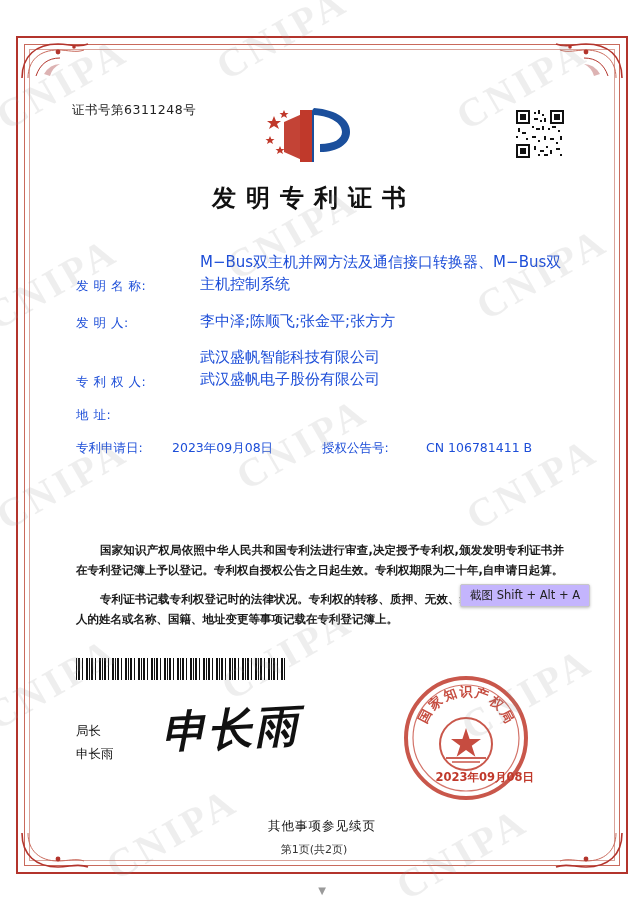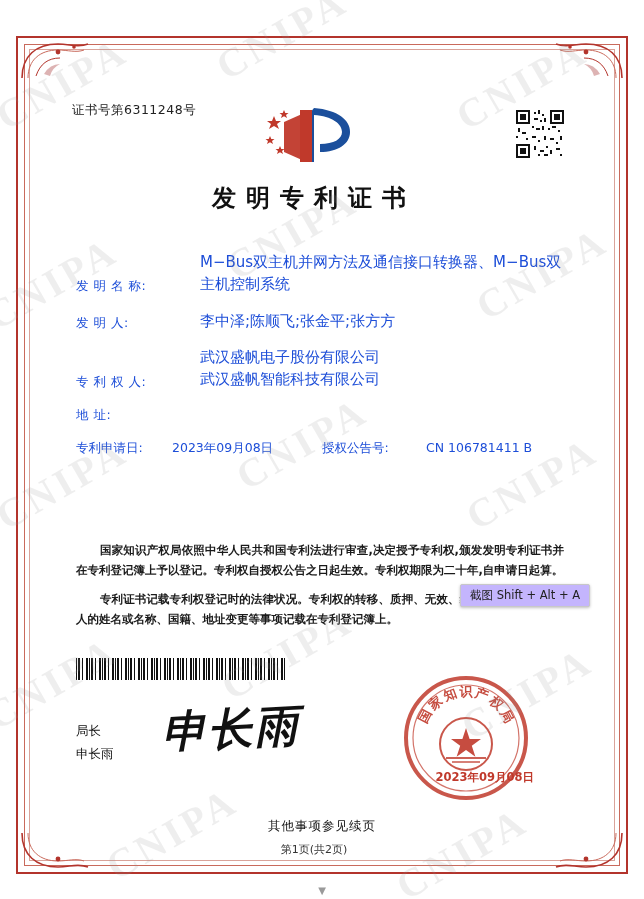--- a/index.html
+++ b/index.html
@@ -433,22 +433,22 @@
       <div class="field-row">
         <div class="field-label">发 明 人:</div>
         <div class="field-value">李中泽;陈顺飞;张金平;张方方</div>
       </div>
 
 
 
       <div class="field-row">
         <div class="field-label">专 利 权 人:</div>
         <div class="field-value">
+          <span class="sub">武汉盛帆智能科技有限公司</span>
           <span class="sub">武汉盛帆电子股份有限公司</span>
-          <span class="sub">武汉盛帆智能科技有限公司</span>
         </div>
       </div>
 
       <div class="field-row">
         <div class="field-label">地        址:</div>
       </div>
 
       <div class="field-row">
         <div class="inline-group">
           <div class="half-label">专利申请日:</div>

